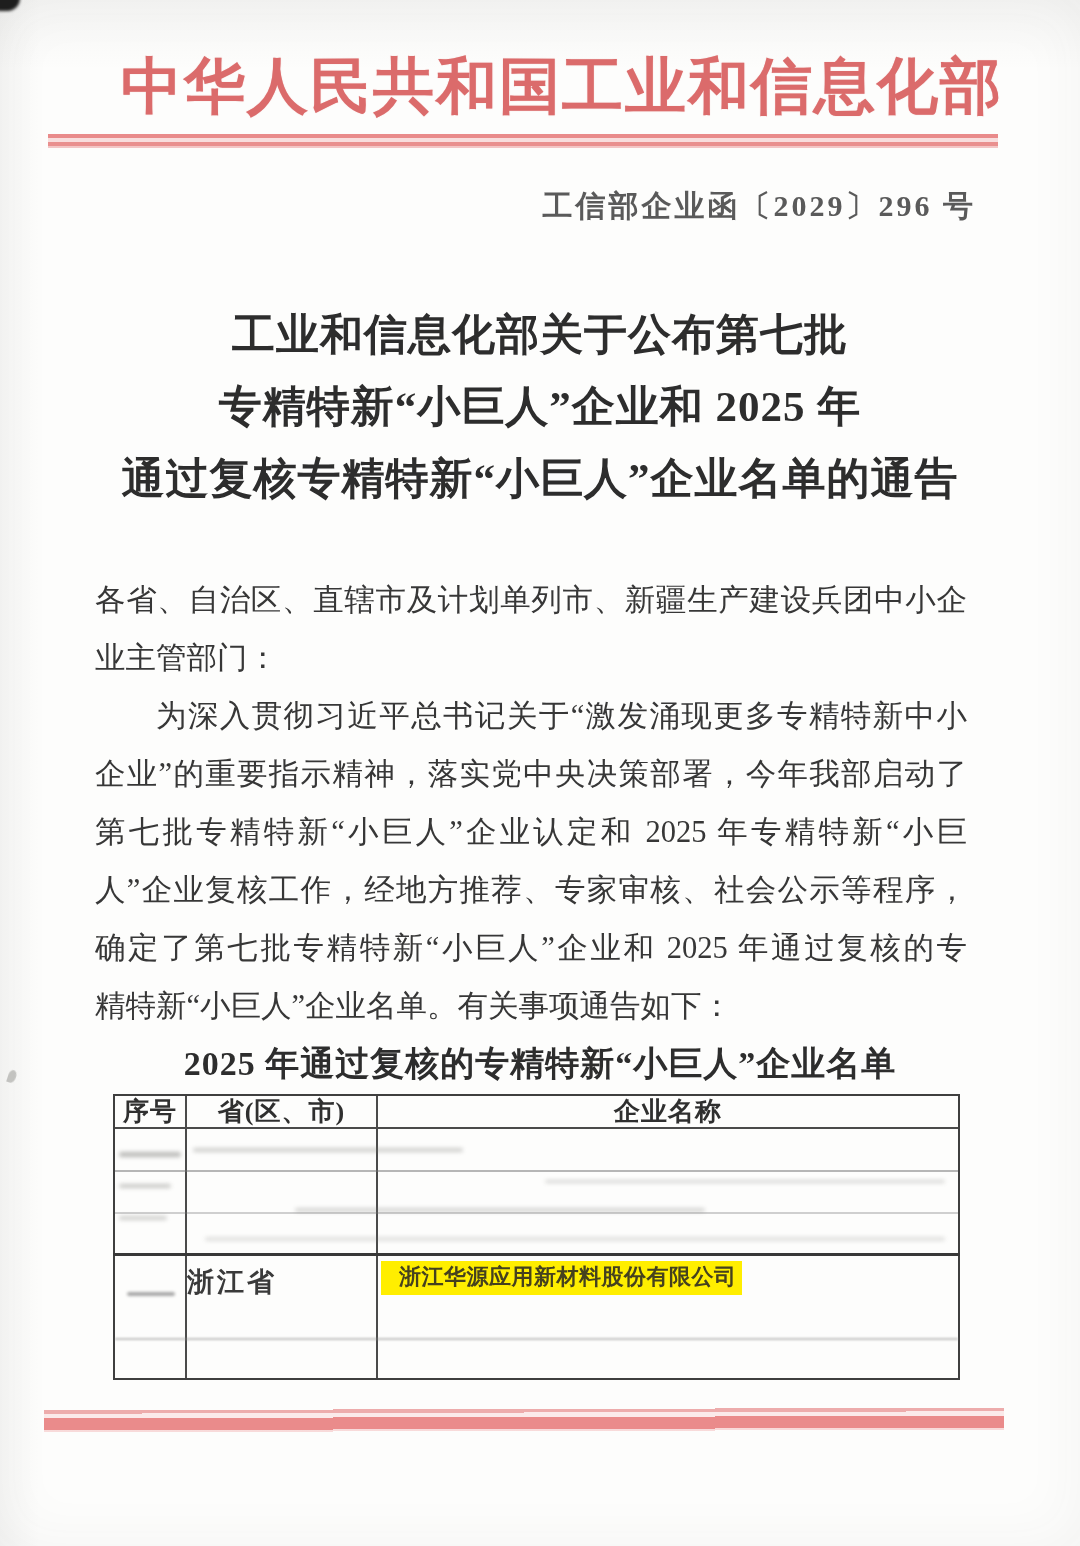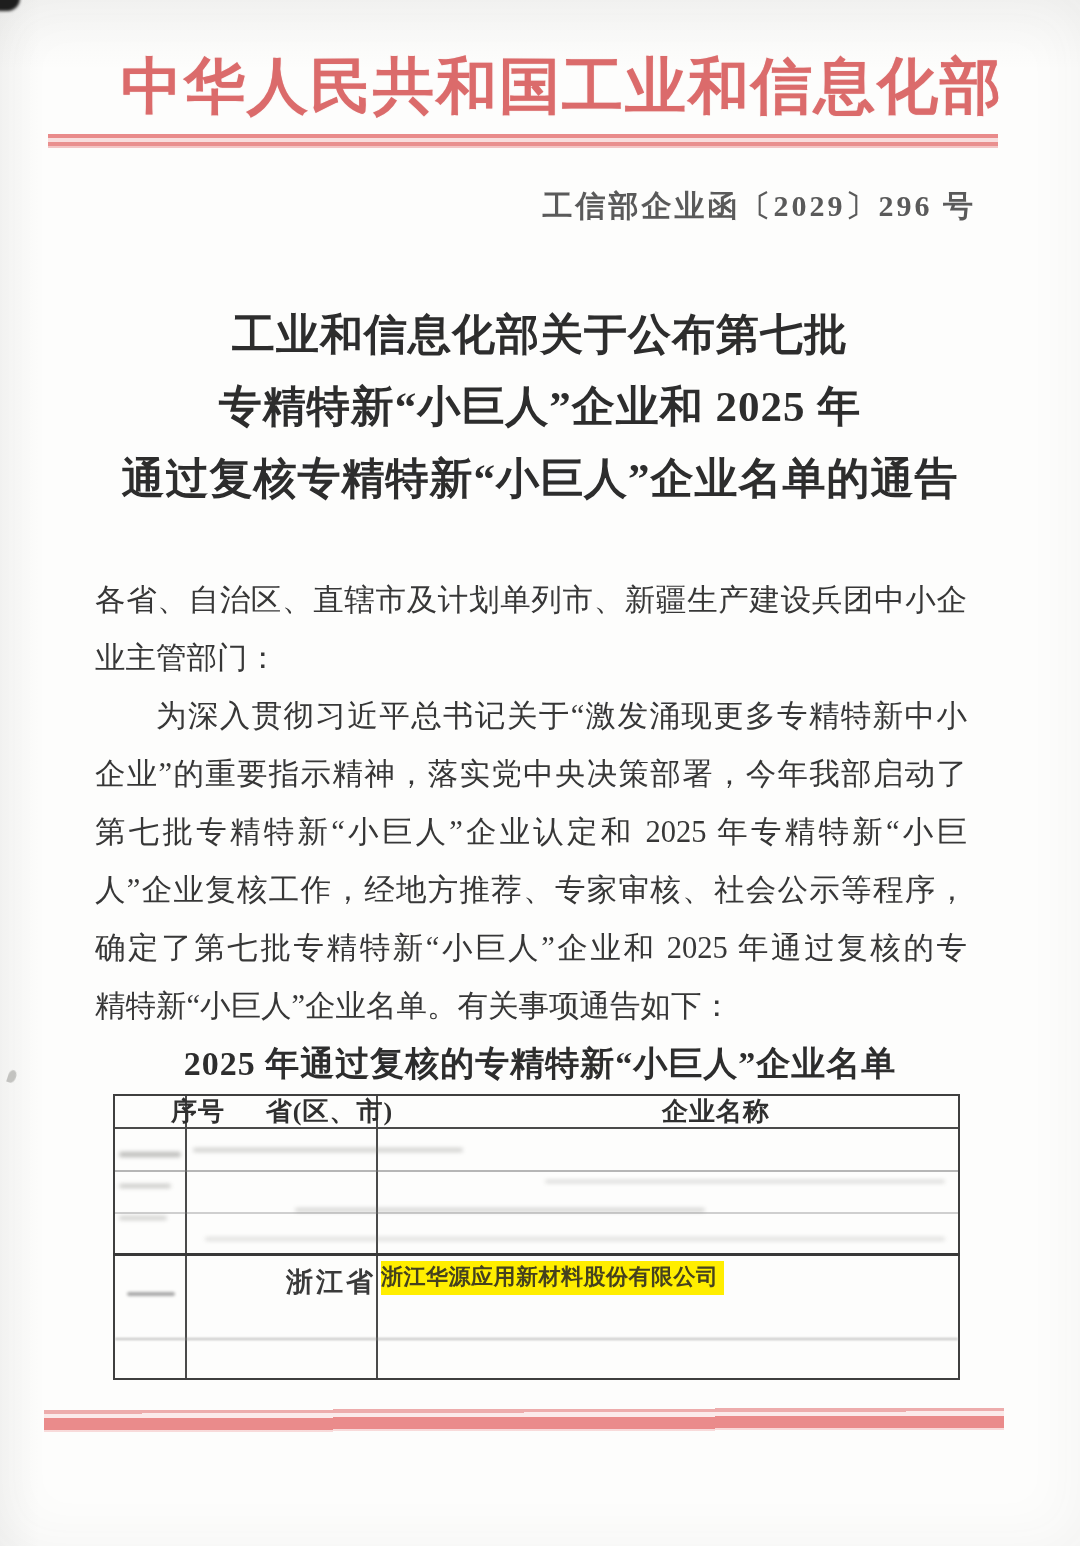--- a/index.html
+++ b/index.html
@@ -112,21 +112,20 @@
   .thead-row {
     position: absolute; top: 0; left: 0; right: 0; height: 33px;
     border-bottom: 2px solid #4a4a4a;
     box-sizing: border-box;
   }
   .th {
     position: absolute; top: 0; height: 31px; line-height: 31px;
     text-align: center;
     font-size: 26px; font-weight: bold; color: #2f2f2f;
     letter-spacing: 1px;
-    padding-left: 48px;
   }
   .th.c1 { left: 0; width: 70px; }
   .th.c2 { left: 72px; width: 189px; }
   .th.c3 { left: 263px; width: 580px; border-radius: 8px; }
 
   
   .faint-row-line { position: absolute; left: 0; right: 0; height: 2px; background: #6f6f6f; }
   .frl-1 { top: 74px; opacity: .5; }
   .frl-2 { top: 116px; opacity: .32; }
   .smudge { position: absolute; background: #787874; border-radius: 3px; filter: blur(2px); }
@@ -144,29 +143,29 @@
   }
 
   
   .data-row { position: absolute; top: 160px; left: 0; right: 0; height: 82px; }
   .seq-smudge {
     position: absolute; left: 12px; top: 36px; width: 48px; height: 4px;
     background: #838383; filter: blur(1.8px); opacity: .7; border-radius: 2px;
   }
   .province-cell {
     position: absolute; left: 72px; top: 8px; width: 189px;
-    text-align: right;
+    text-align: left;
     font-size: 27px; font-weight: 600; letter-spacing: 3px;
     color: #3a3a3a;
   }
   .company-cell { position: absolute; left: 266px; top: 5px; width: 575px; }
   .company-hl {
     display: inline-block;
     background: #ffee00;
-    padding: 1px 5px 3px 0;
+    padding: 1px 5px 3px 18px;
     font-size: 22px; font-weight: bold;
     letter-spacing: .5px;
     color: #45411e;
   }
   .lastrow-line {
     position: absolute; top: 242px; left: 0; right: 0; height: 2px;
     background: #8a8a8a; opacity: .5; filter: blur(1px);
   }
 
   

